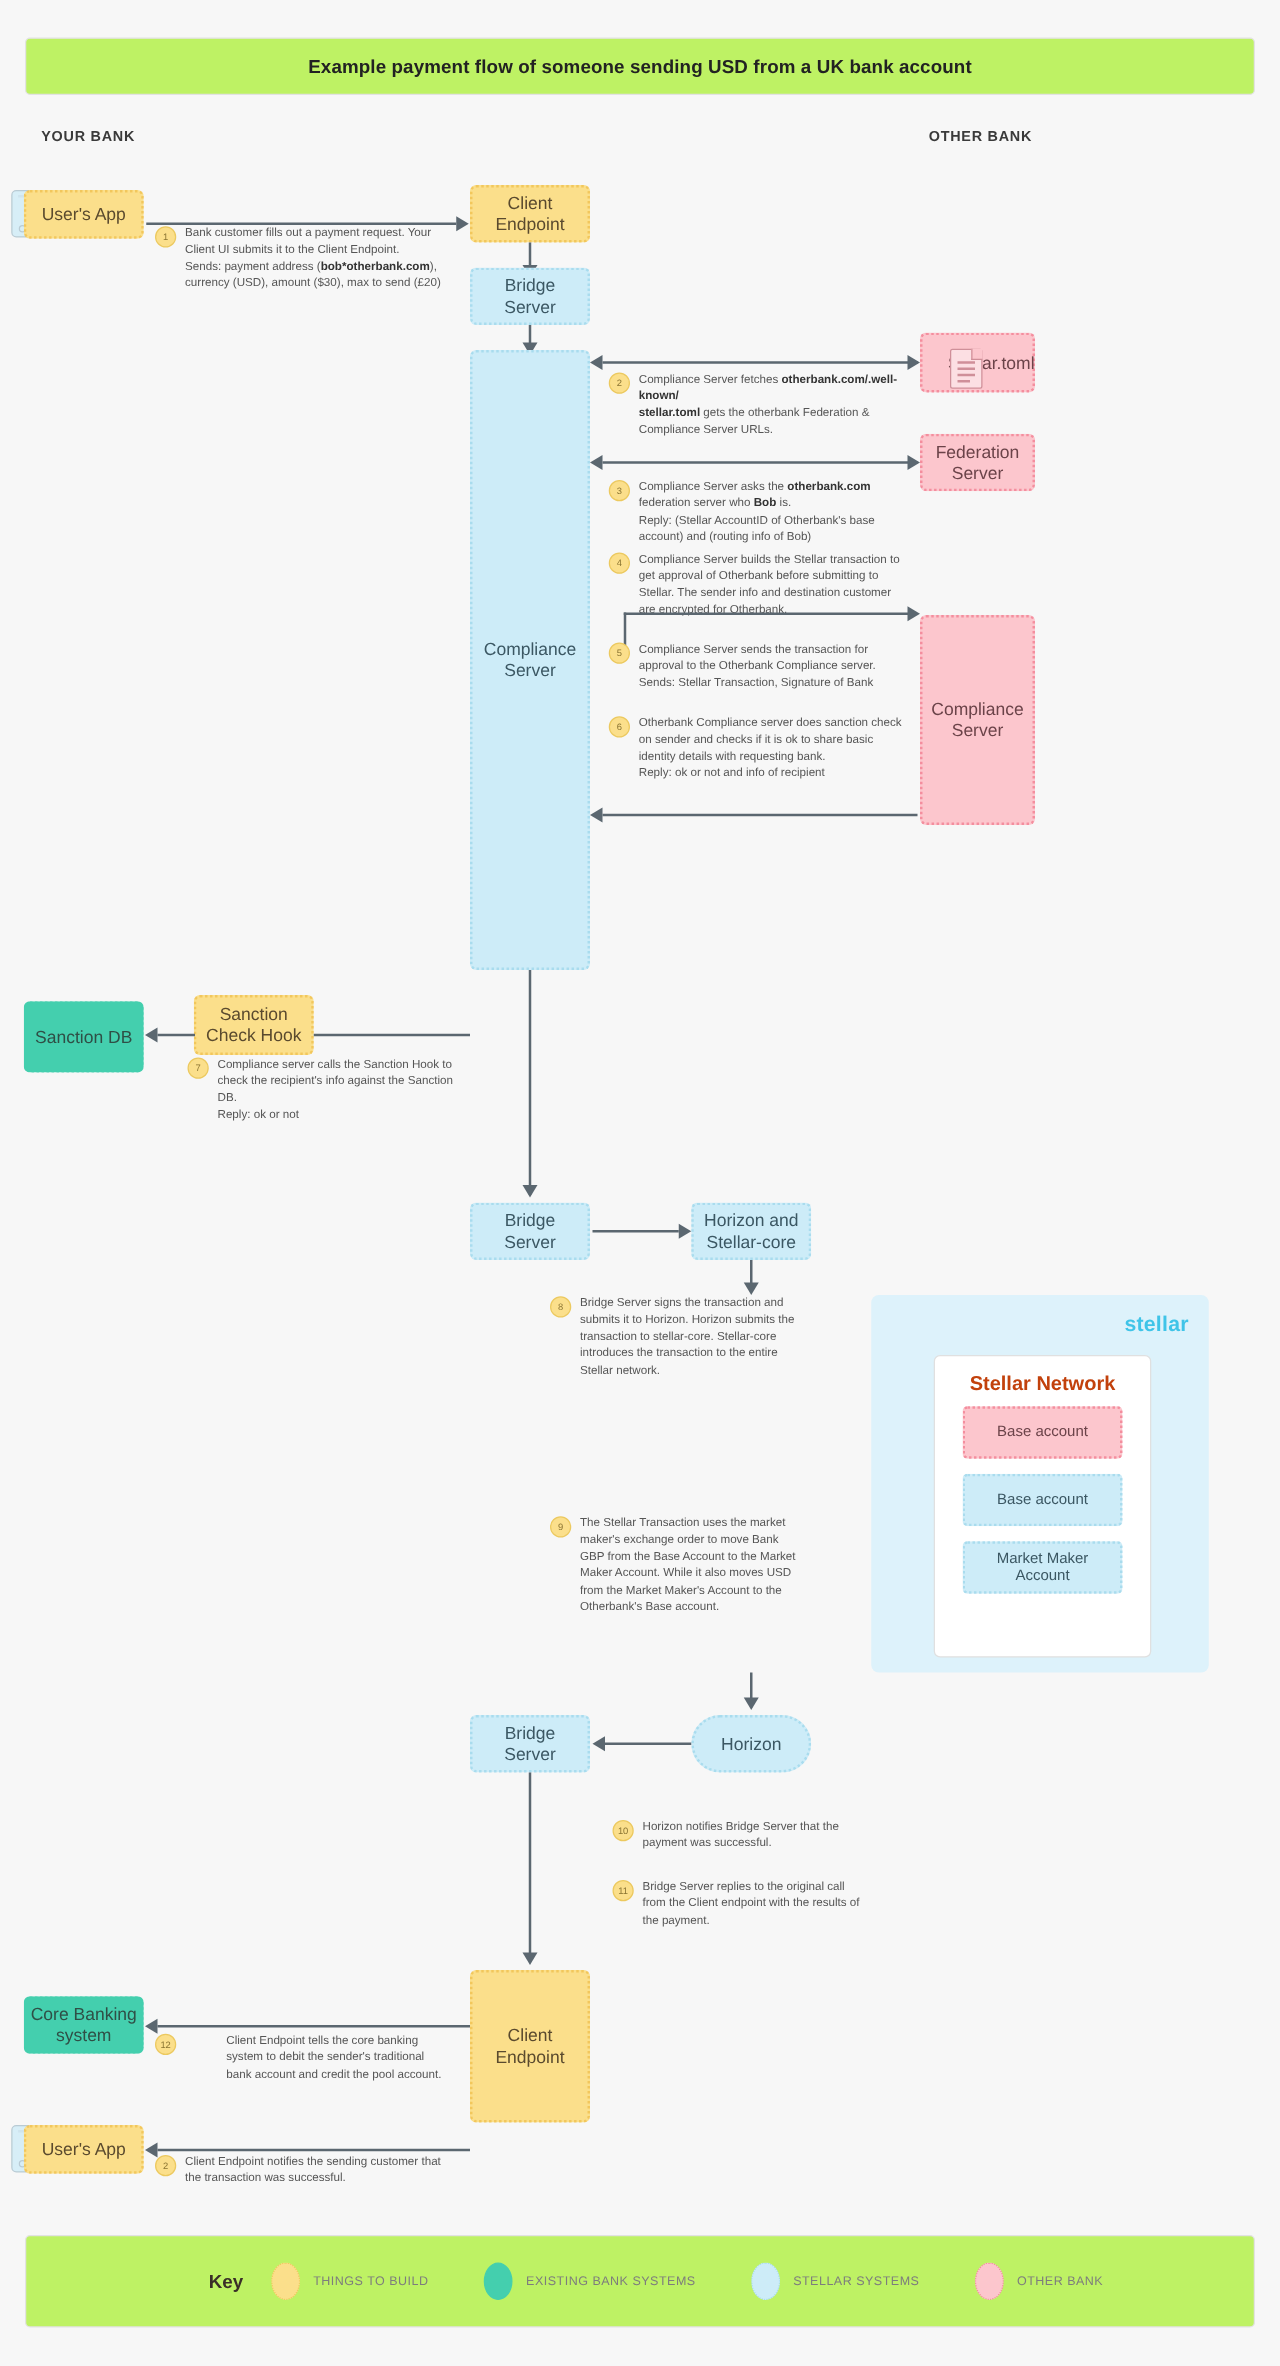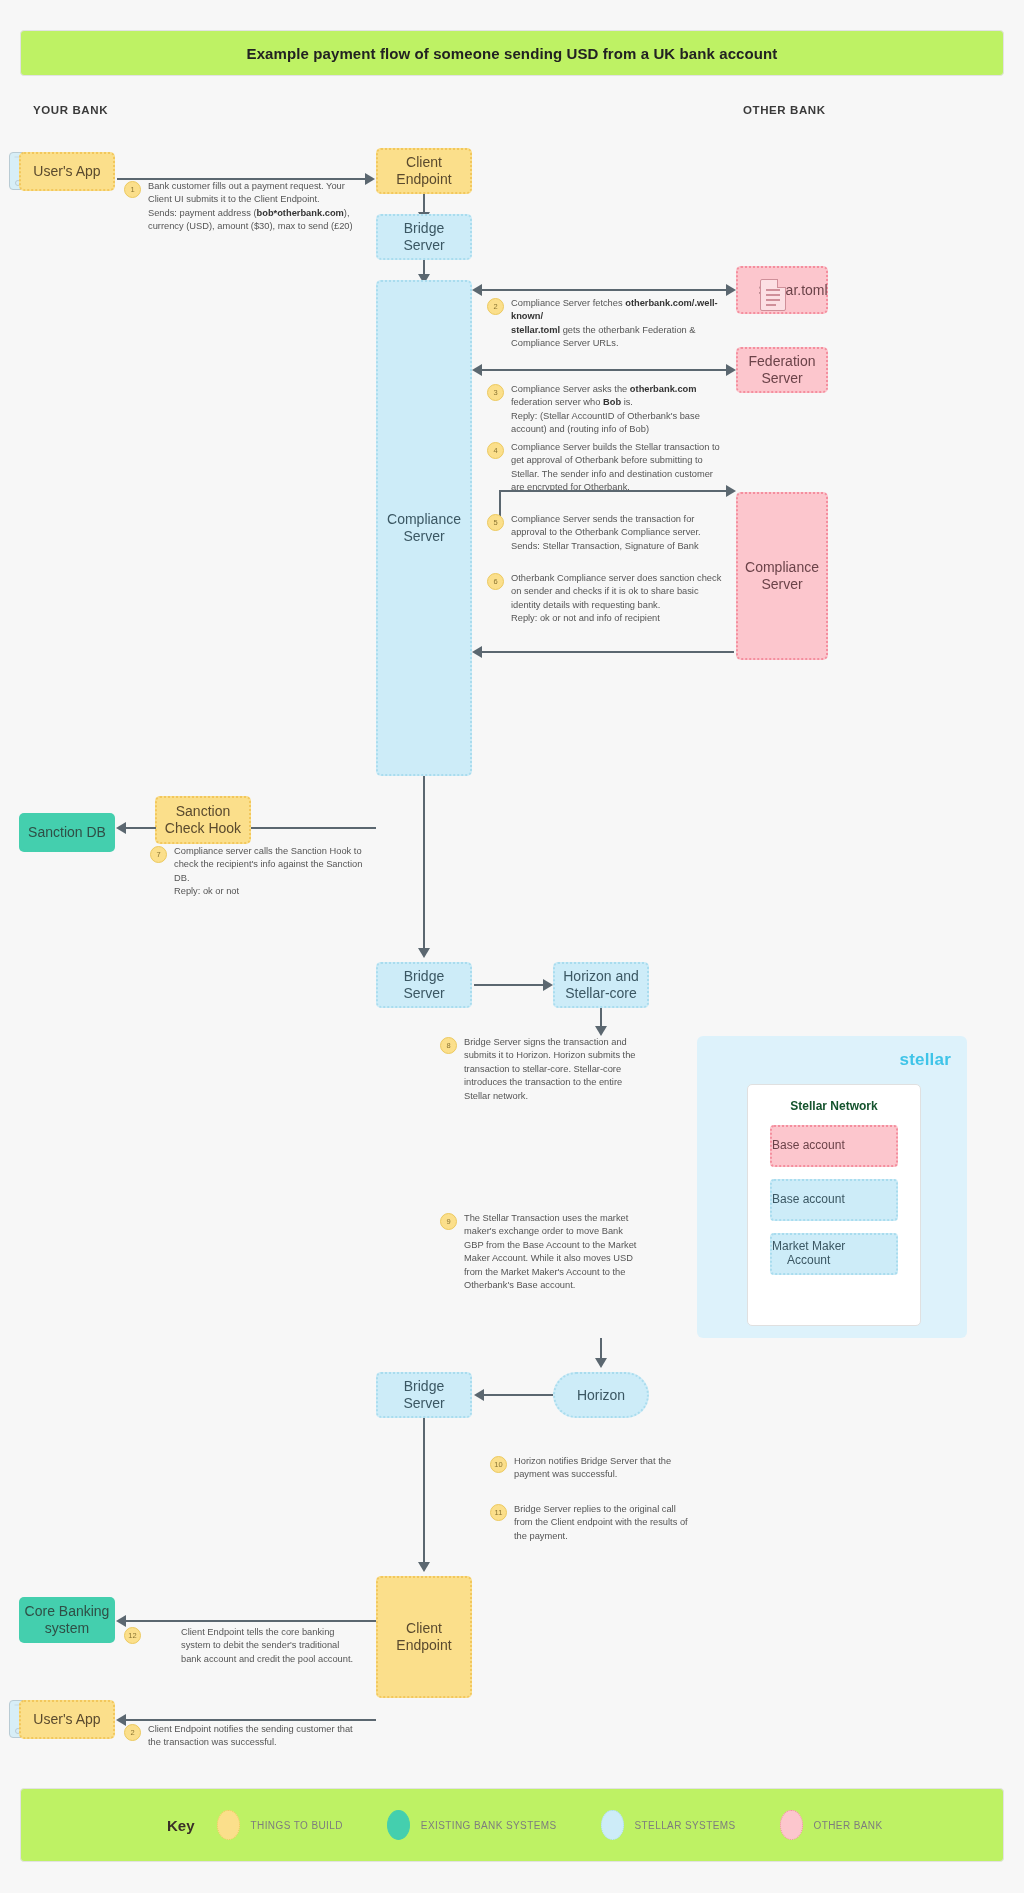--- a/index.html
+++ b/index.html
@@ -33,22 +33,22 @@
   .step{position:absolute;display:flex;gap:7px;align-items:flex-start;}
   .bullet{flex:0 0 auto;width:15px;height:15px;border-radius:50%;background:#fbdf8b;border:1px solid #ecc95f;
           display:flex;align-items:center;justify-content:center;font-size:7.5px;color:#8a7432;margin-top:1px;}
   .stxt{font-size:9.3px;line-height:1.45;color:#555;}
   .stxt b{color:#333;}
 
   
   #stellar-panel{position:absolute;left:697px;top:1036px;width:270px;height:302px;background:#ddf2fb;border-radius:6px;}
   #stellar-word{position:absolute;right:16px;top:14px;font-size:17px;font-weight:bold;color:#3fc4e8;letter-spacing:.2px;}
   #stellar-inner{position:absolute;left:50px;top:48px;width:172px;height:240px;background:#ffffff;border:1px solid #e0e0e0;border-radius:5px;}
-  #sn-title{position:absolute;left:0;top:14px;width:172px;text-align:center;font-size:12px;font-weight:bold;color:#14532d;}
-  .acct{position:absolute;left:22px;width:128px;height:42px;display:flex;align-items:center;justify-content:flex-start;
+  #sn-title{position:absolute;left:0;top:14px;width:172px;text-align:center;font-size:16px;font-weight:bold;color:#c2410c;}
+  .acct{position:absolute;left:22px;width:128px;height:42px;display:flex;align-items:center;justify-content:center;
         text-align:center;font-size:12px;border-radius:4px;box-sizing:border-box;line-height:1.15;}
 
   
   .phone{position:absolute;width:18px;height:38px;border:1.5px solid #b9cbd4;border-radius:4px;background:#d7eef7;box-sizing:border-box;}
   .phone:after{content:"";position:absolute;left:50%;bottom:3px;transform:translateX(-50%);
                width:4px;height:4px;border:1px solid #b9cbd4;border-radius:50%;}
   .phone:before{content:"";position:absolute;left:50%;top:3px;transform:translateX(-50%);width:7px;height:1.5px;background:#cfe4ee;}
 
   
   #toml-doc{position:absolute;left:22px;top:11px;width:26px;height:32px;background:#fcdfe3;border:1.5px solid #cf8f99;border-radius:2px;box-sizing:border-box;}
@@ -164,21 +164,21 @@
   </div>
 
   <div class="step" style="left:487px;top:572px;width:238px;">
     <div class="bullet">6</div>
     <div class="stxt">Otherbank Compliance server does sanction check on sender and checks if it is ok to share basic identity details with requesting bank.<br>Reply: ok or not and info of recipient</div>
   </div>
 
   <div class="ln hline" style="left:482px;top:651px;width:252px;"></div>
   <div class="ar ar-l" style="left:472px;top:646px;"></div>
 
-  <div class="node existing" style="left:19px;top:801px;width:96px;height:39px;margin-top:12px;">
+  <div class="node existing" style="left:19px;top:801px;width:96px;height:57px;">
     <span>Sanction DB</span>
   </div>
 
   <div class="node build" style="left:155px;top:796px;width:96px;height:48px;white-space:pre-line;">
     <span>Sanction
 Check Hook</span>
   </div>
 
   <div class="ln hline" style="left:251px;top:827px;width:125px;"></div>
 

